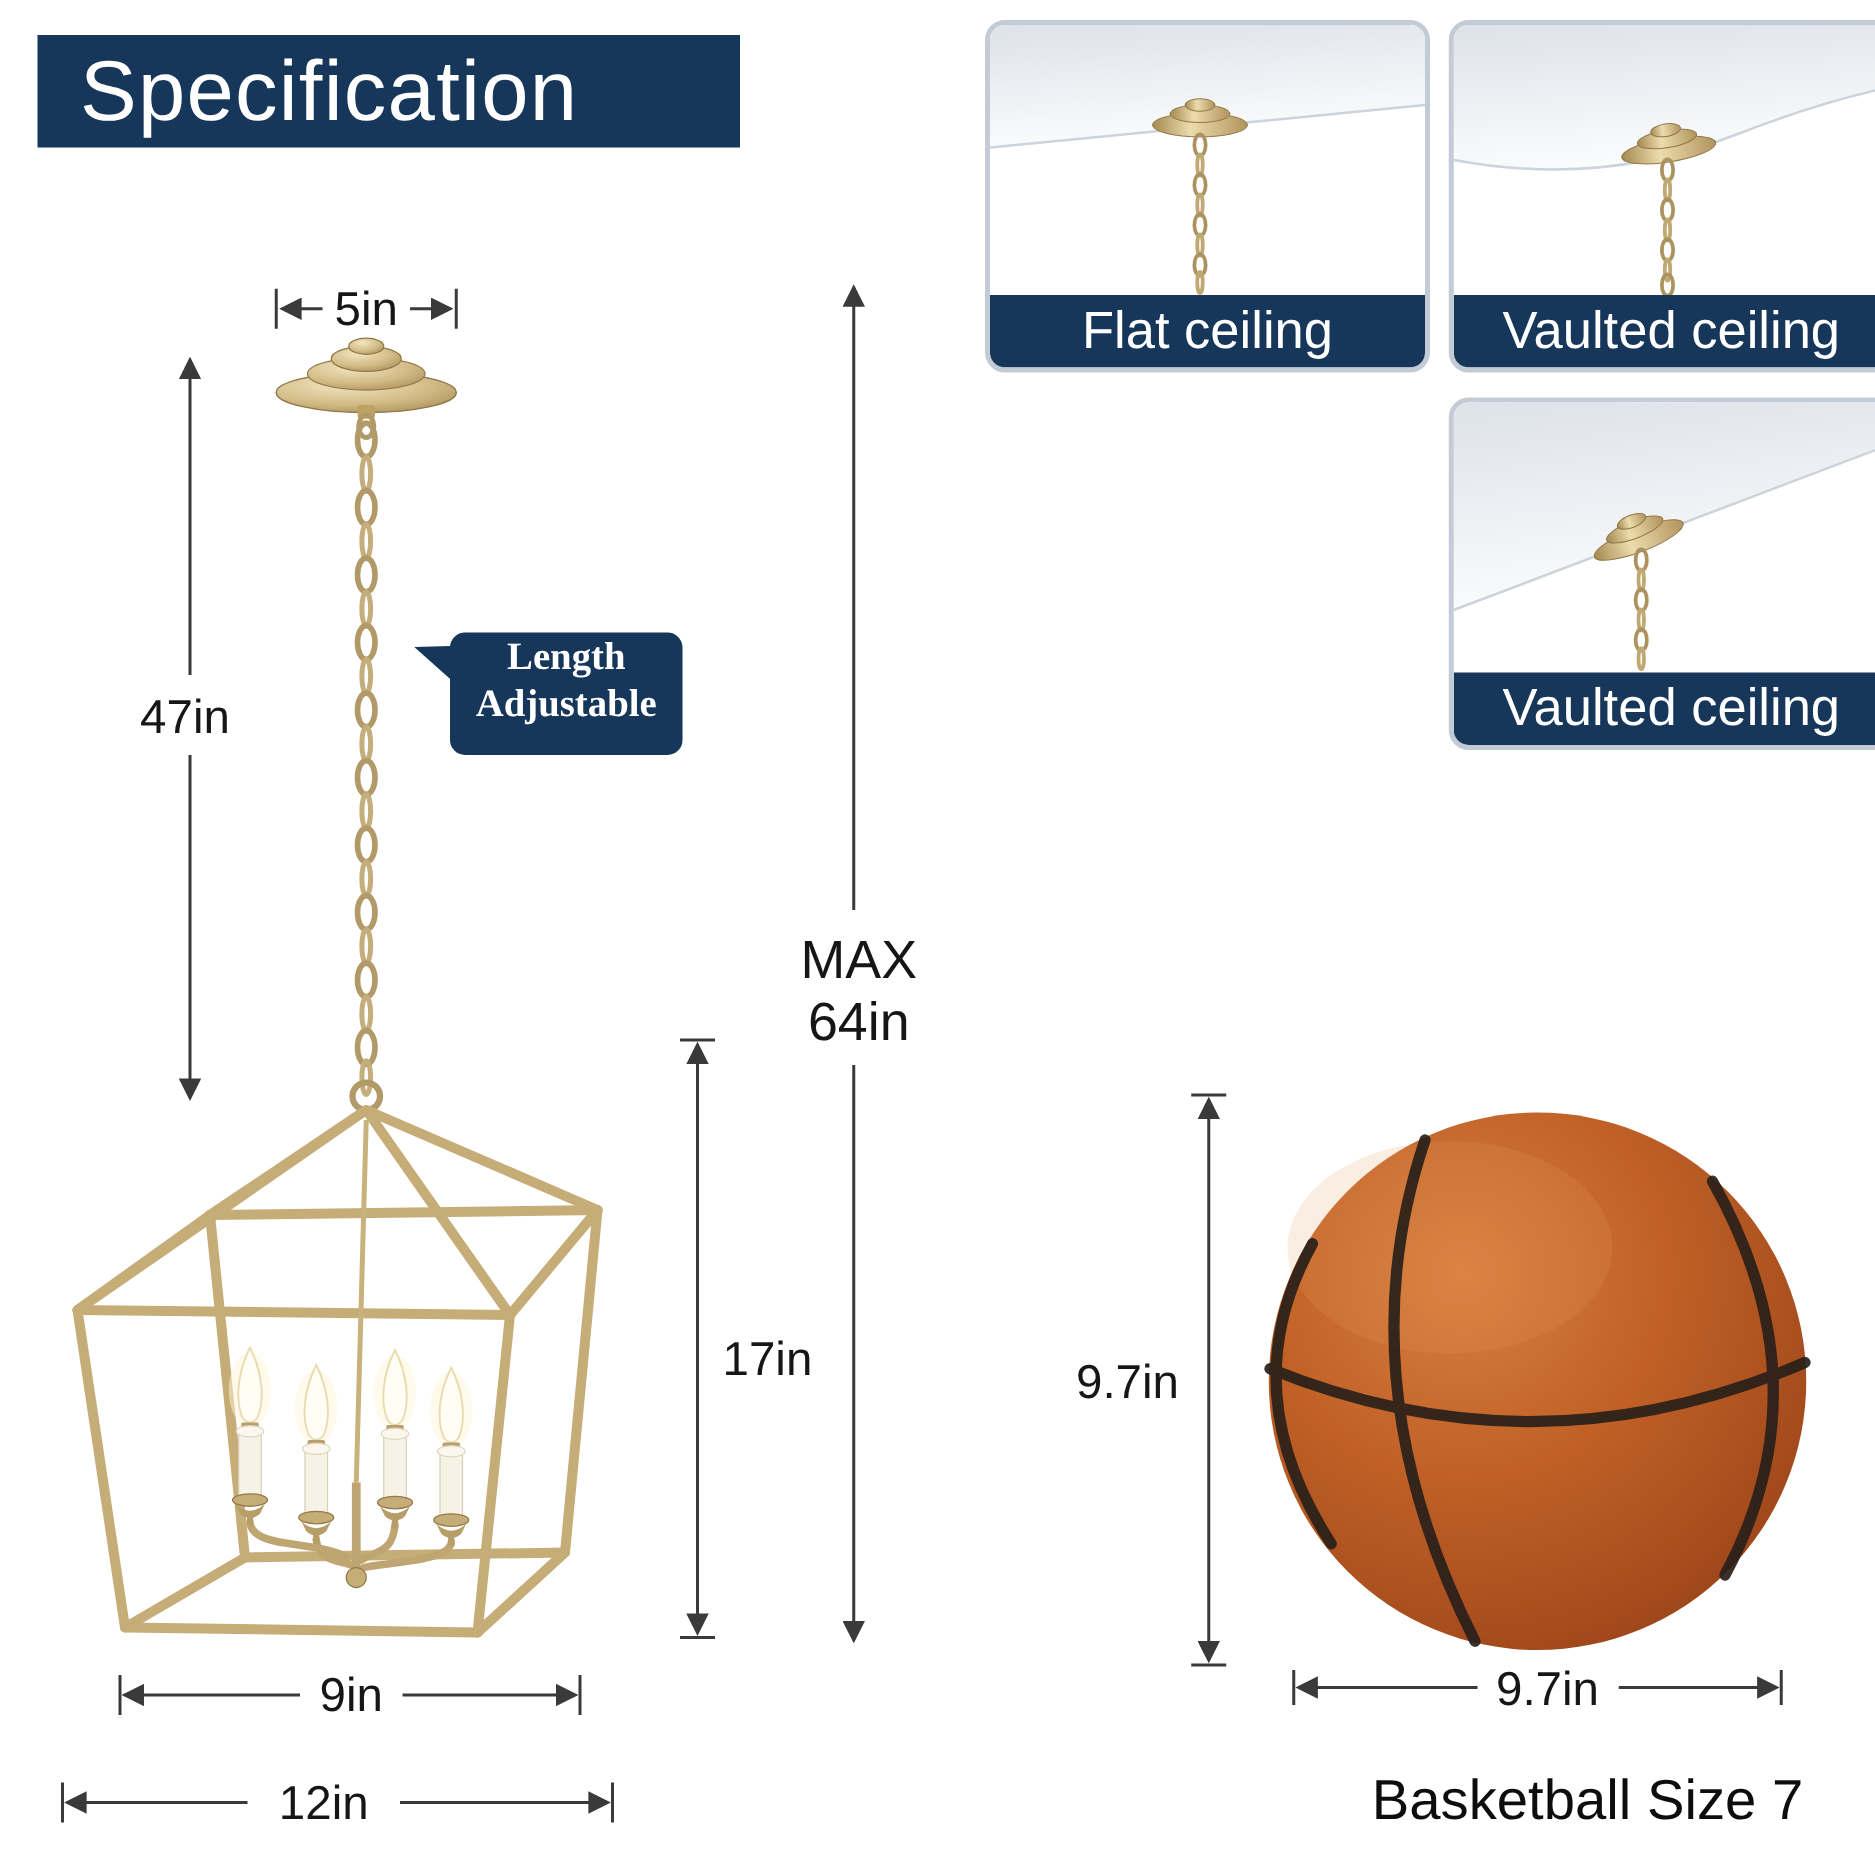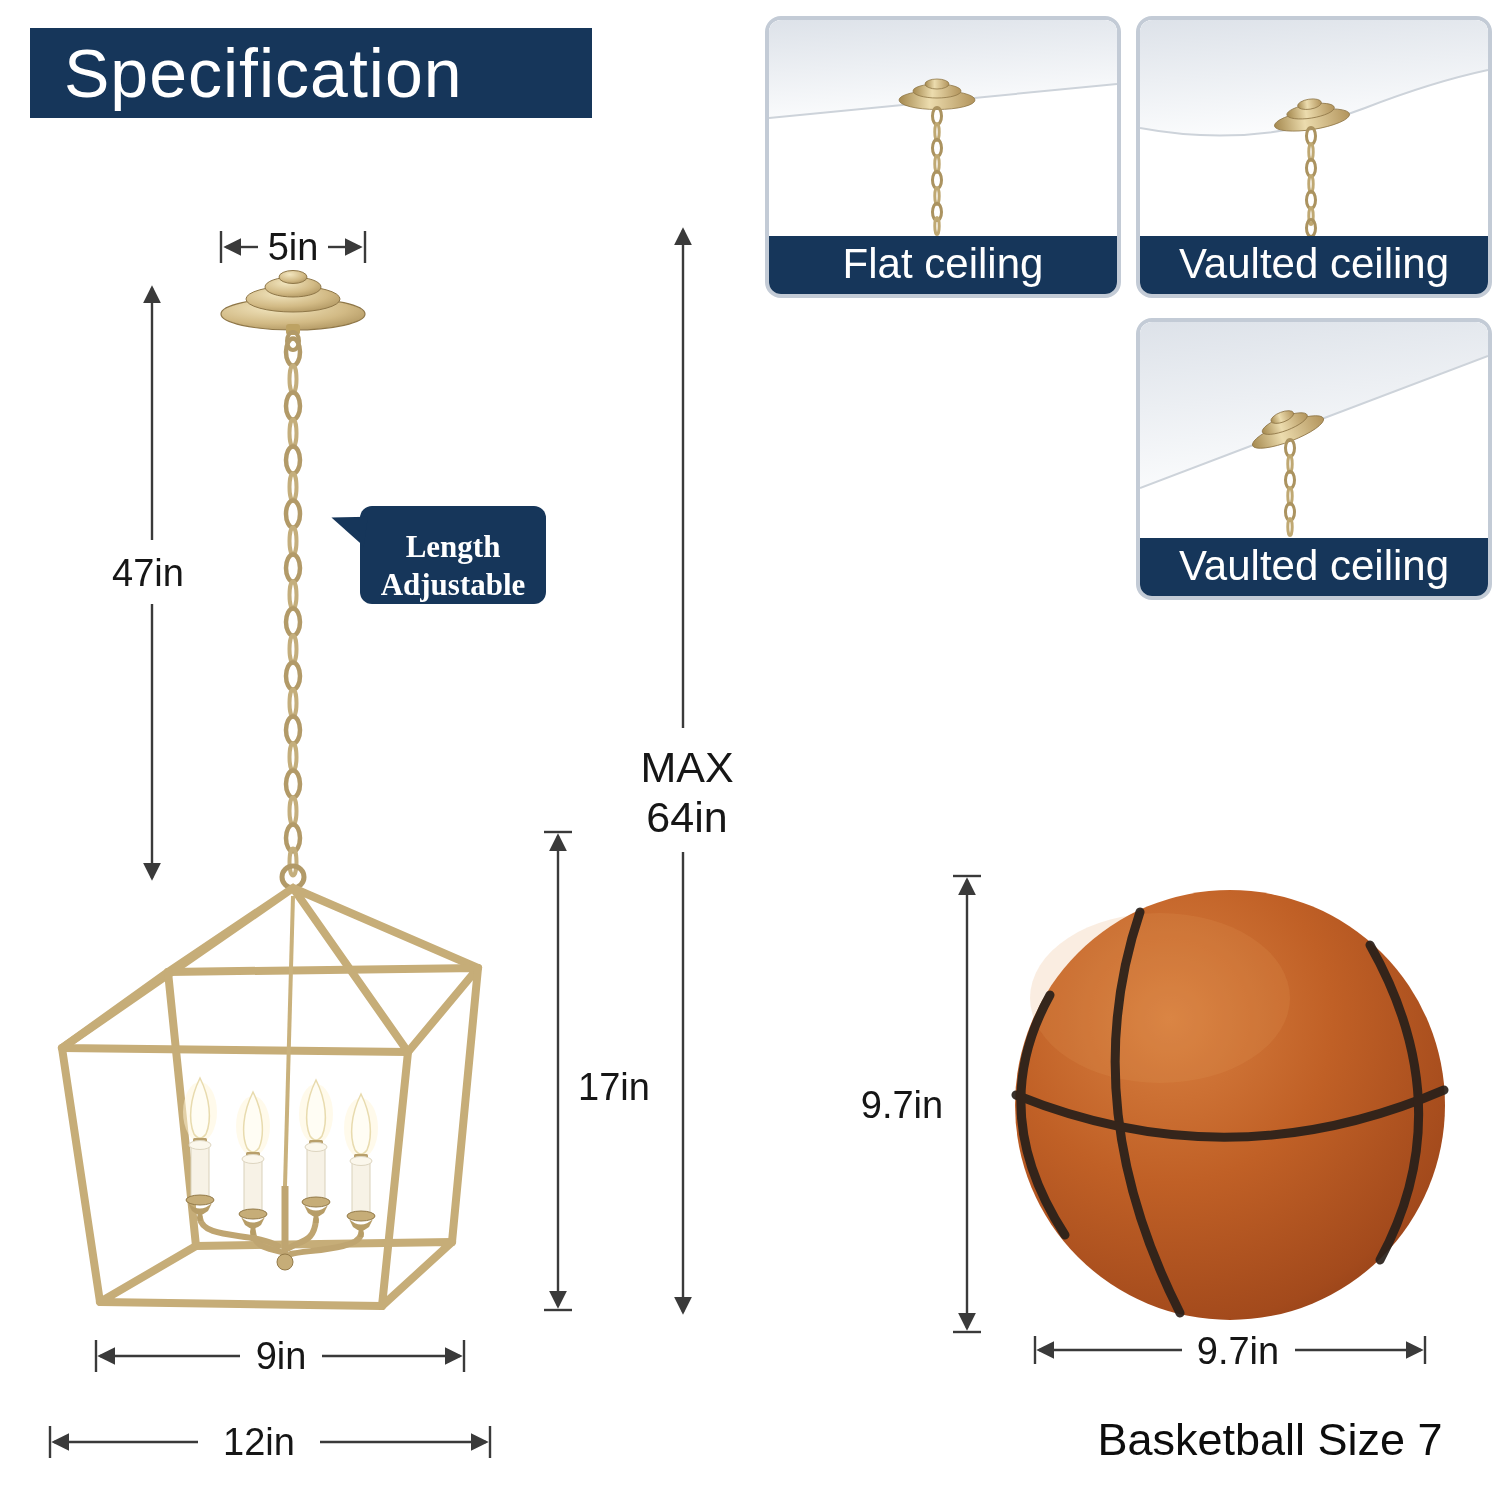--- a/index.html
+++ b/index.html
@@ -18,32 +18,32 @@
   .dim{ stroke:#3a3a3a; stroke-width:2.4; }
   .dim-text{ font-size:38px; fill:#161616; font-family:"Liberation Sans", sans-serif; }
   .dim-big{ font-size:43px; }
   .frame{ stroke:#c6ad78; stroke-width:8; fill:none; stroke-linecap:round; stroke-linejoin:round; }
   .arm{ stroke:#bfa571; stroke-width:6; fill:none; stroke-linecap:round; }
 
   .callout{
     position:absolute; left:360px; top:506px; width:186px; height:98px;
     background:#16365a; border-radius:12px; color:#fff;
     font-family:"Liberation Serif", serif; font-weight:bold; font-size:31px;
-    text-align:center; display:flex; flex-direction:column; justify-content:flex-end;
+    text-align:center; display:flex; flex-direction:column; justify-content:flex-start;
     line-height:1.22;
   }
   .callout-tail{
     position:absolute; left:-30px; top:8px; width:0; height:0;
     border-right:36px solid #16365a; border-top:6px solid transparent;
     border-bottom:24px solid transparent; transform:rotate(8deg);
   }
 
   .card{
     position:absolute; width:356px; height:282px; background:#fff;
-    border:4px solid #c3cbd6; border-radius:16px; overflow:hidden;
+    border:4px solid #c3cbd6; border-radius:16px; overflow:hidden;margin-left:23px;
   }
   .card-flat{ left:765px; top:16px; }
   .card-vaulted{ left:1136px; top:16px; }
   .card-sloped{ left:1136px; top:318px; }
   .card svg{ display:block; }
   .card-label{
     position:absolute; left:0; right:0; bottom:0; height:58px;
     background:#16365a; color:#fff; font-size:42px; line-height:56px; text-align:center;
   }
 

